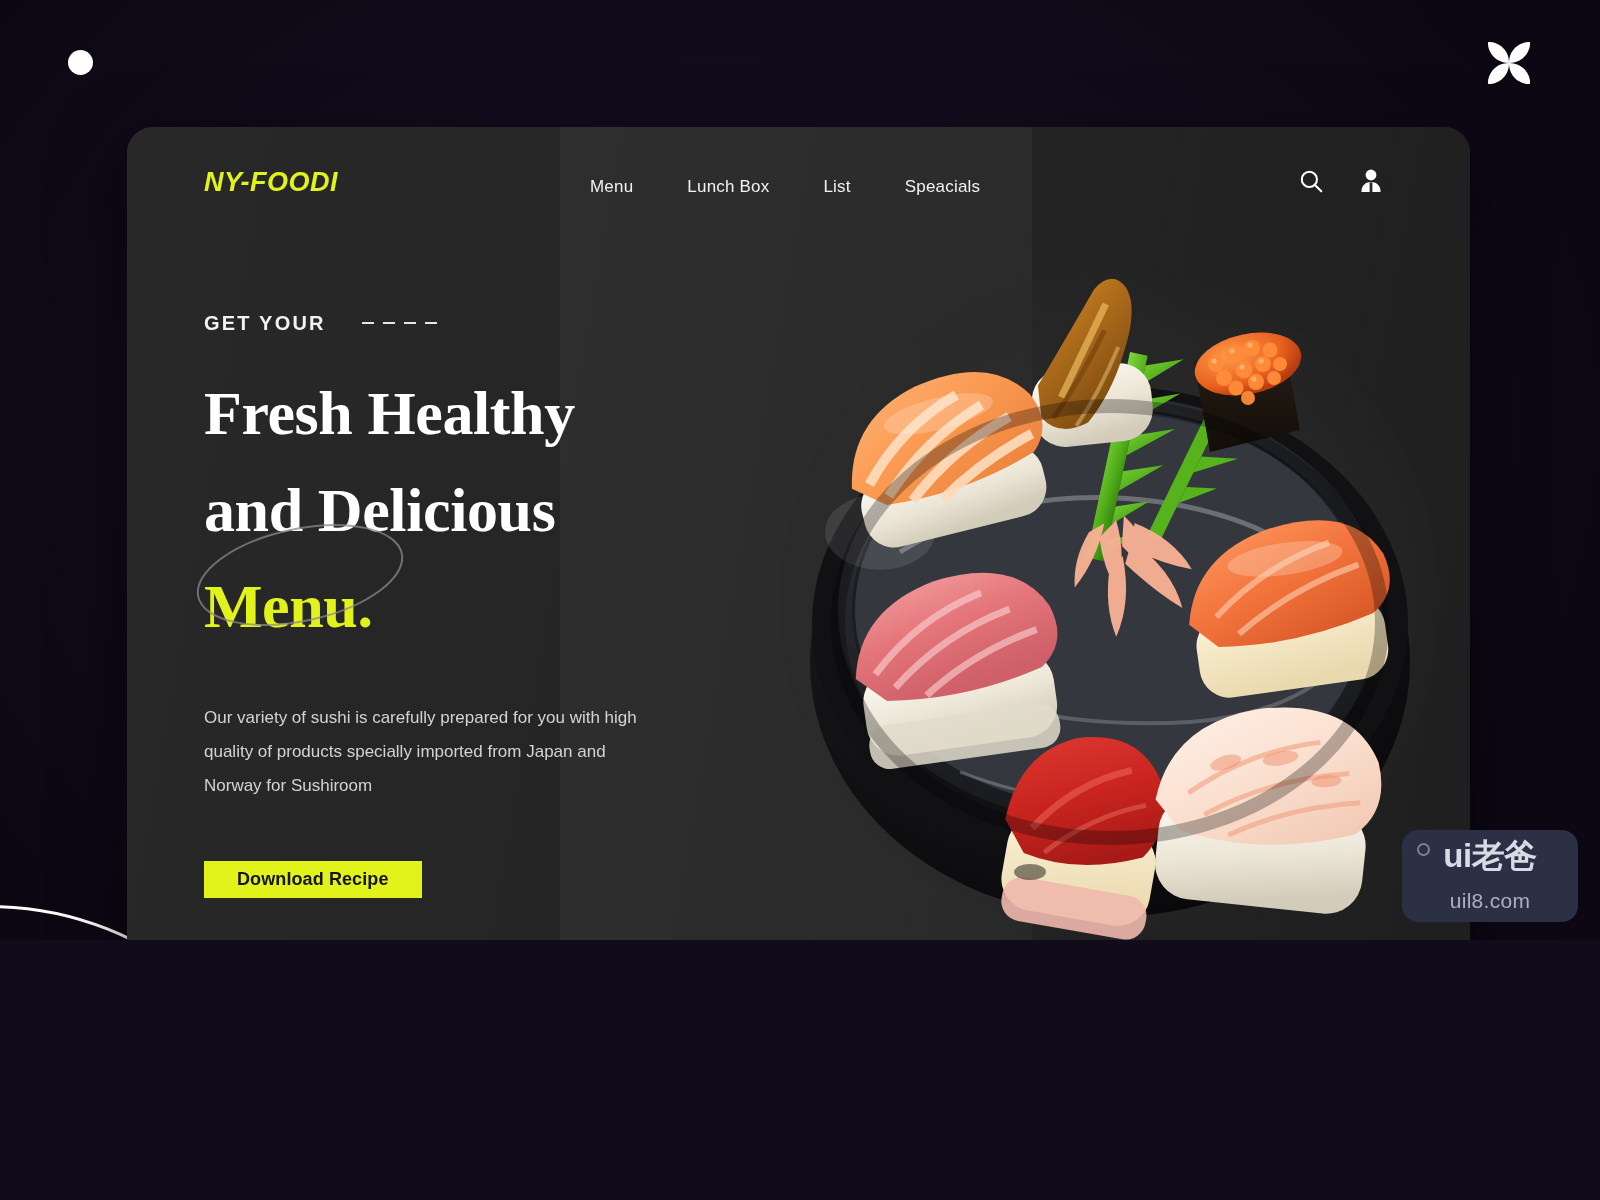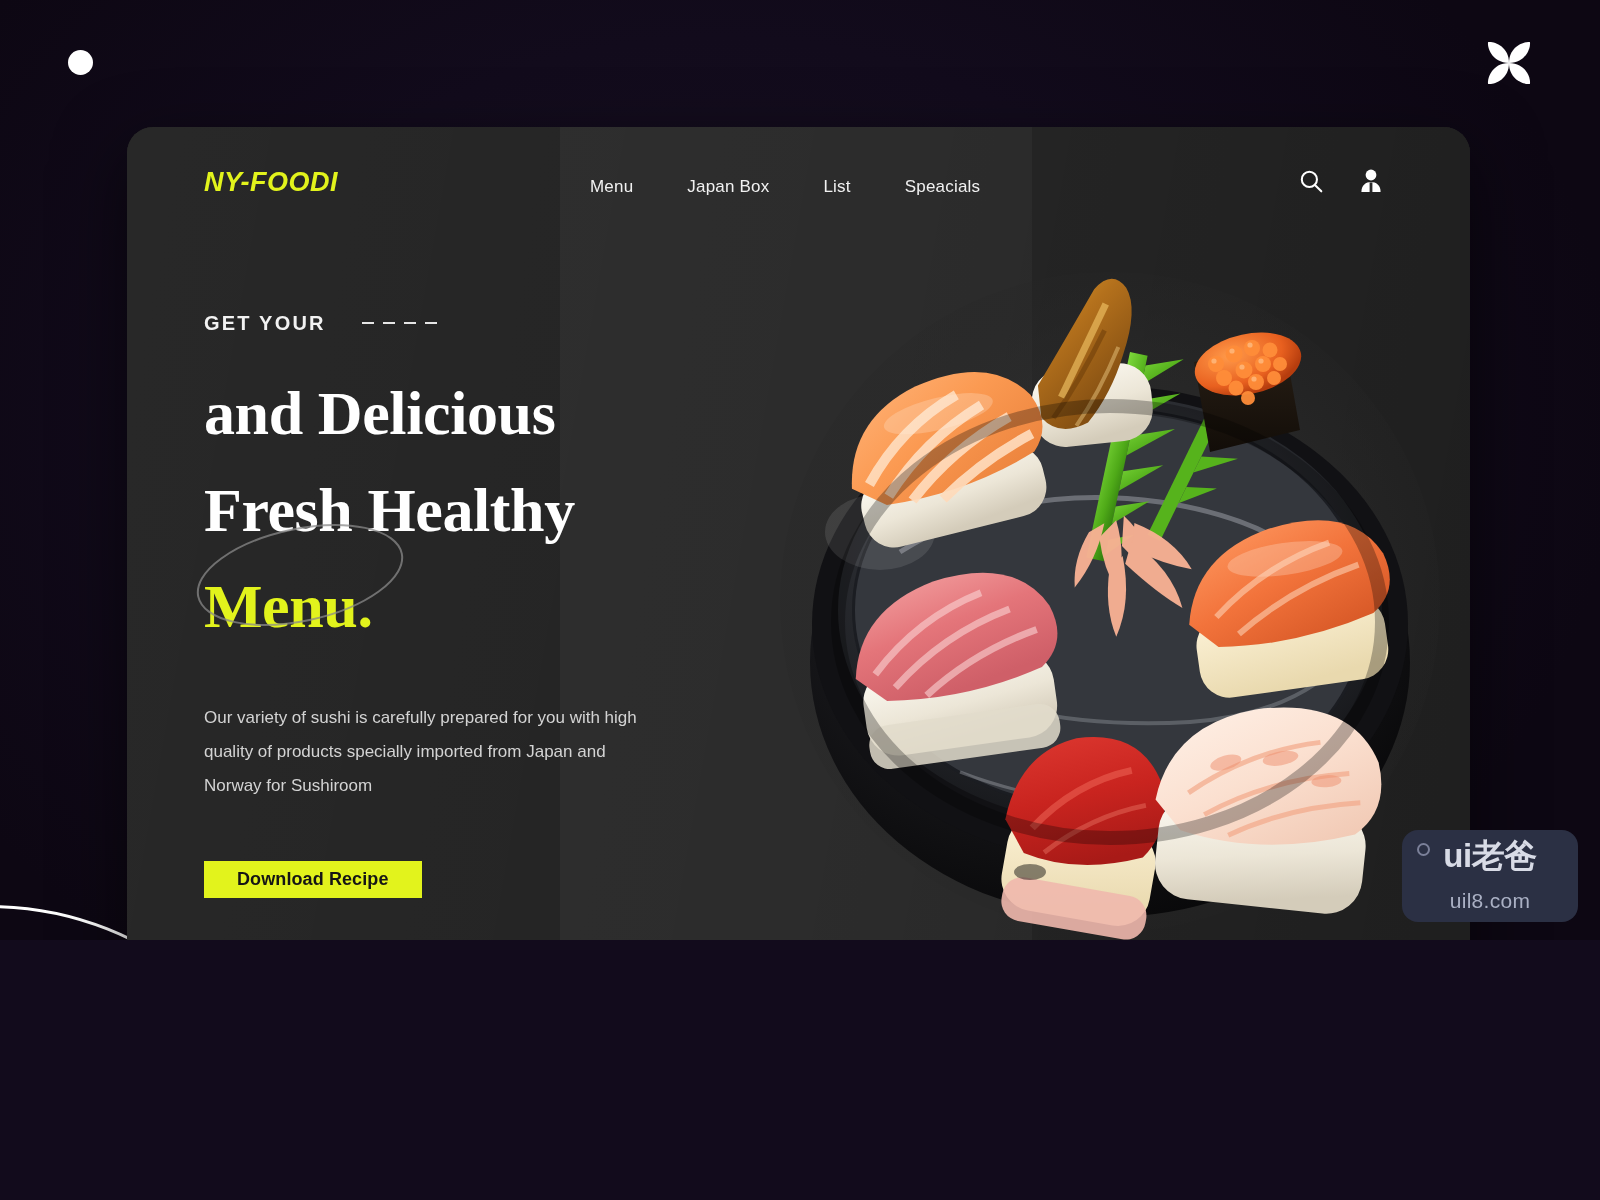--- a/index.html
+++ b/index.html
@@ -443,21 +443,21 @@
 
       <ellipse cx="350" cy="390" rx="272" ry="216" fill="none" stroke="#000000" stroke-width="14" opacity="0.28"></ellipse>
       <ellipse cx="270" cy="640" rx="16" ry="8" fill="#000000" opacity="0.45"></ellipse>
     </svg>
 
     <div class="header">
       <div class="logo">NY-FOODI</div>
 
       <nav class="nav">
         <div class="nav-item">Menu</div>
-        <div class="nav-item">Japan Box</div>
+        <div class="nav-item">Lunch Box</div>
         <div class="nav-item">List</div>
         <div class="nav-item">Speacials</div>
       </nav>
 
       <div class="header-icons">
         <div class="icon-btn">
           <svg width="26" height="26" viewBox="0 0 24 24">
             <circle cx="10.5" cy="10.5" r="7" fill="none" stroke="#ffffff" stroke-width="1.9"></circle>
             <line x1="15.6" y1="15.6" x2="21.5" y2="21.5" stroke="#ffffff" stroke-width="1.9" stroke-linecap="round"></line>
           </svg>
@@ -477,22 +477,22 @@
         <div class="eyebrow">GET YOUR</div>
         <div class="eyebrow-dashes">
           <span></span>
             <span></span>
             <span></span>
             <span></span>
         </div>
       </div>
 
       <h1 class="headline">
+        <div>Fresh Healthy</div>
         <div>and Delicious</div>
-        <div>Fresh Healthy</div>
         <div>
           <span class="accent">
             <svg class="circle-scribble" viewBox="0 0 224 118">
               <ellipse cx="112" cy="59" rx="104" ry="46" fill="none" stroke="#8a8a8a" stroke-width="2" transform="rotate(-12 112 59)" opacity="0.75"></ellipse>
             </svg>
             <span>Menu.</span>
           </span>
         </div>
       </h1>
 

